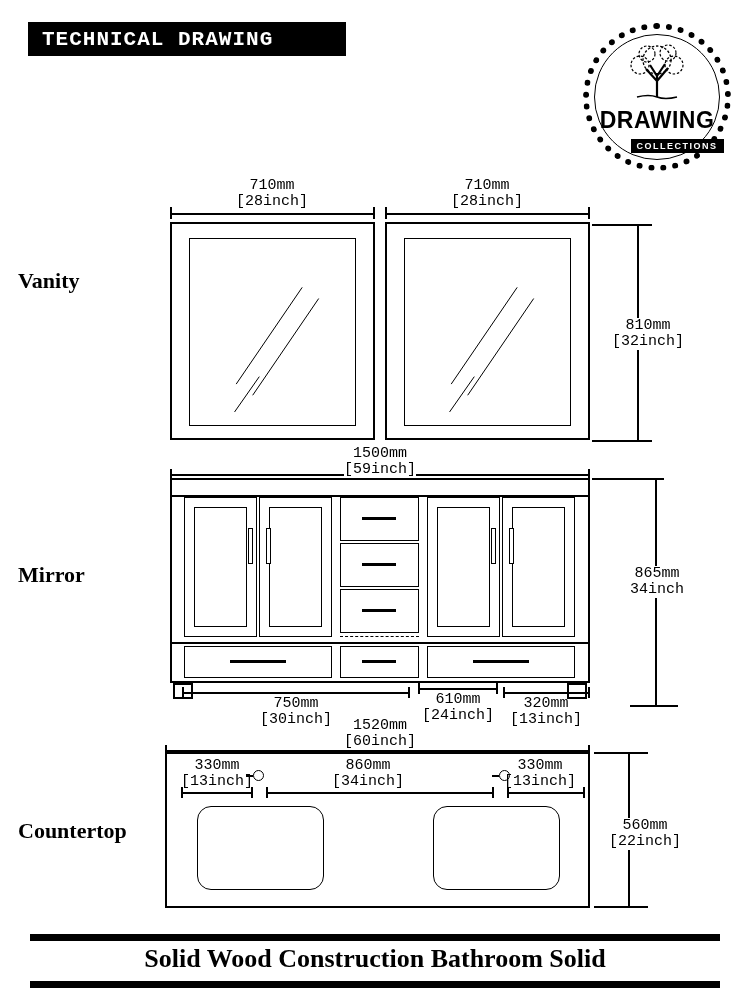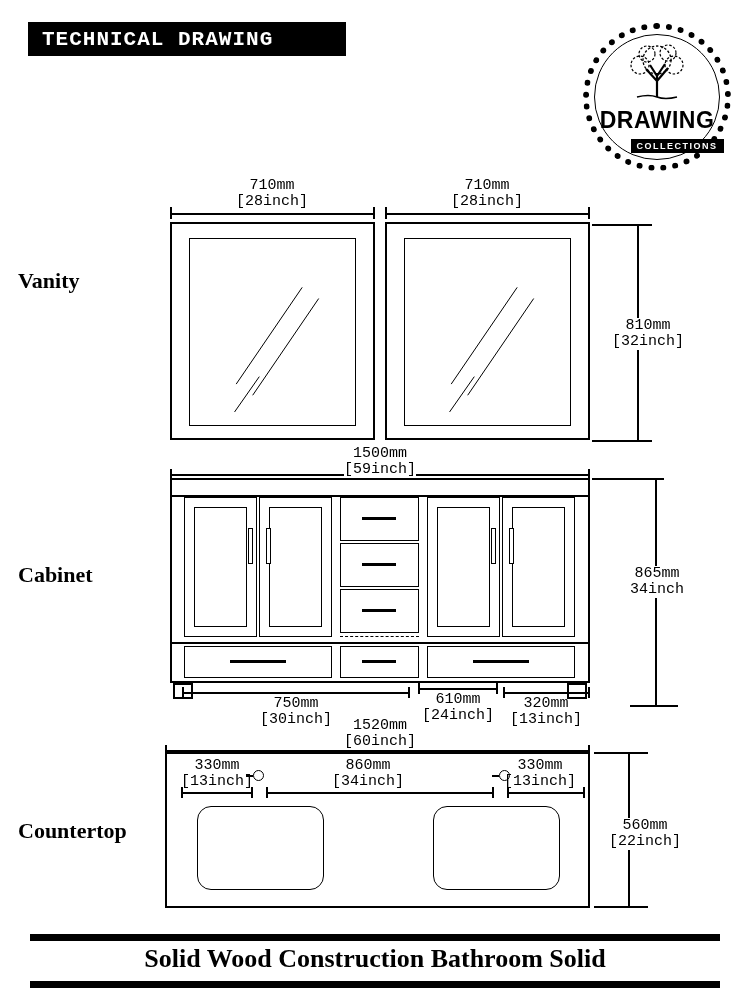--- a/index.html
+++ b/index.html
@@ -72,21 +72,21 @@
       <path d="M20 54 Q32 51 40 54 T60 54" stroke-width="1.4"></path>
     </g>
   </svg>
   <div class="logo-wordmark">DRAWING</div>
   <div class="logo-sub">
     <span>COLLECTIONS</span>
   </div>
 </div>
 
 <div class="sec-label" style="left:18px;top:268px;">Vanity</div>
-<div class="sec-label" style="left:18px;top:562px;">Cabinet</div>
+<div class="sec-label" style="left:18px;top:562px;">Mirror</div>
 <div class="sec-label" style="left:18px;top:818px;">Countertop</div>
 
 <div class="box" style="left:170px;top:222px;width:205px;height:218px;">
   <div class="tbox" style="left:17px;top:14px;right:17px;bottom:12px;">
     <svg width="100%" height="100%" viewBox="0 0 100 100" preserveAspectRatio="none">
       <line x1="28" y1="78" x2="68" y2="26" stroke="#000" stroke-width="1" vector-effect="non-scaling-stroke"></line>
       <line x1="38" y1="84" x2="78" y2="32" stroke="#000" stroke-width="1" vector-effect="non-scaling-stroke"></line>
       <line x1="27" y1="93" x2="42" y2="74" stroke="#000" stroke-width="1" vector-effect="non-scaling-stroke"></line>
     </svg>
   </div>

